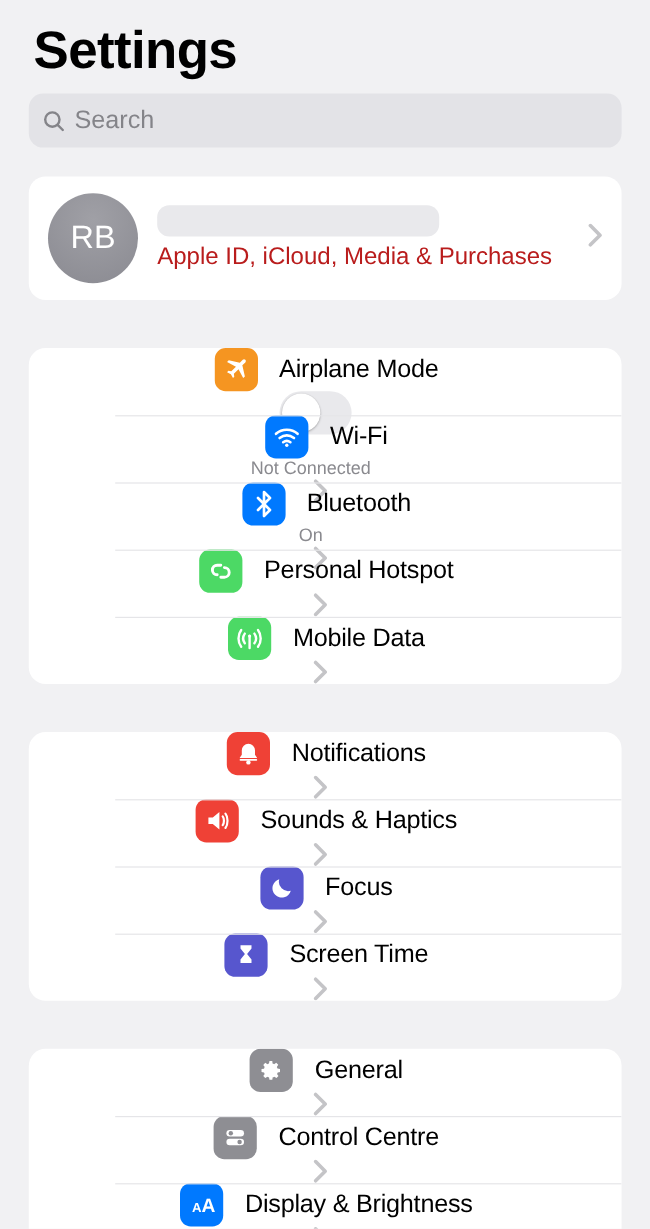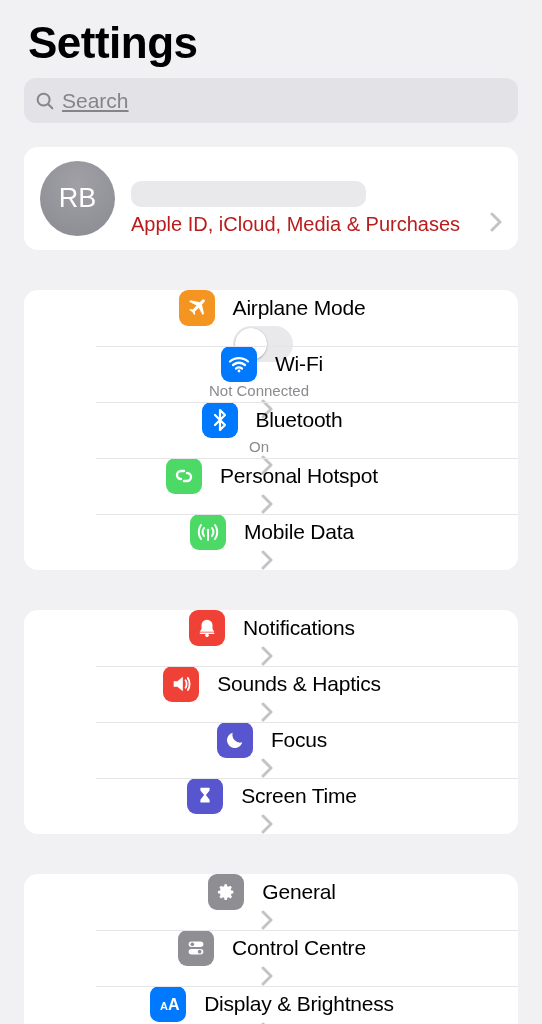--- a/index.html
+++ b/index.html
@@ -27,31 +27,30 @@
       border-radius: 12px;
       background: #e3e3e7;
       padding: 0 10px;
       color: #848489;
     }
     .search-bar svg { flex: 0 0 auto; }
     .search-placeholder {
       font-size: 21px;
       color: #848489;
       margin-left: 6px;
-      text-decoration: underline;
     }
     .card {
       margin: 0 24px 40px 24px;
       background: #fff;
       border-radius: 14px;
       overflow: hidden;
     }
     .account-row {
       display: flex;
-      align-items: flex-end;
+      align-items: center;
       padding: 14px 16px;
       position: relative;
     }
     .avatar {
       width: 75px;
       height: 75px;
       border-radius: 50%;
       background: radial-gradient(circle at 50% 30%, #a0a0a6, #8a8a91);
       display: flex;
       align-items: center;

